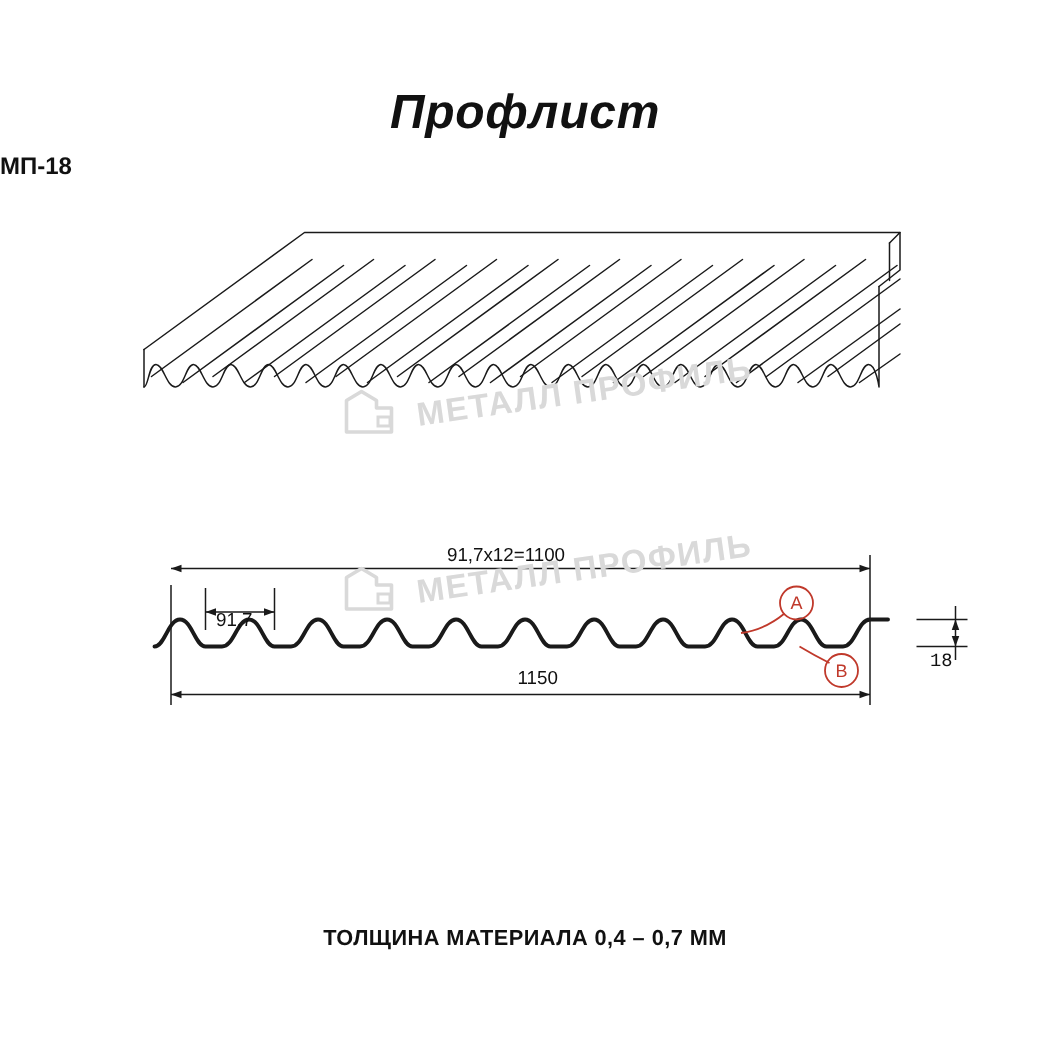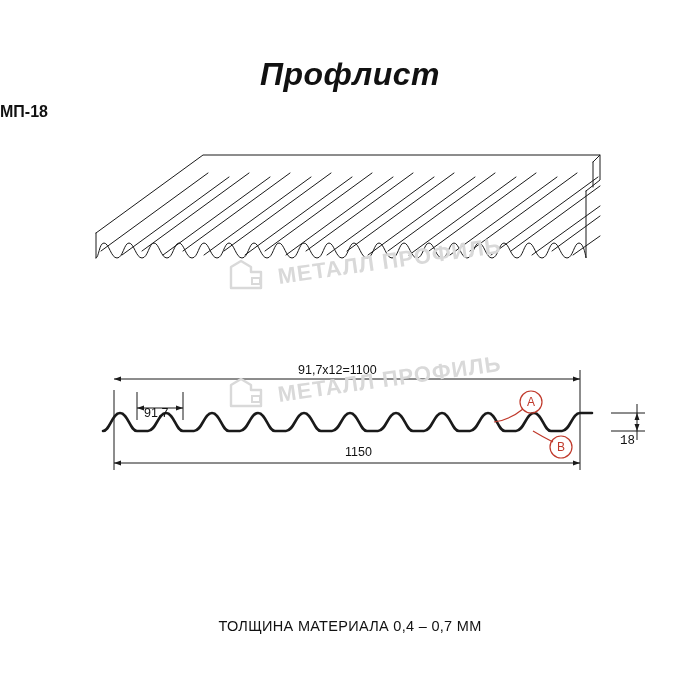--- a/index.html
+++ b/index.html
@@ -43,21 +43,21 @@
     font-weight: bold;
     color: #111;
   }
   .footer-note {
     position: absolute;
     top: 618px;
     left: 0;
     width: 700px;
     text-align: center;
     font-size: 14.5px;
-    font-weight: normal;
+    font-weight: bold;
     letter-spacing: 0.3px;
     color: #111;
   }
   .svg-layer {
     position: absolute;
     top: 0;
     left: 0;
   }
   .wm {
     position: absolute;

